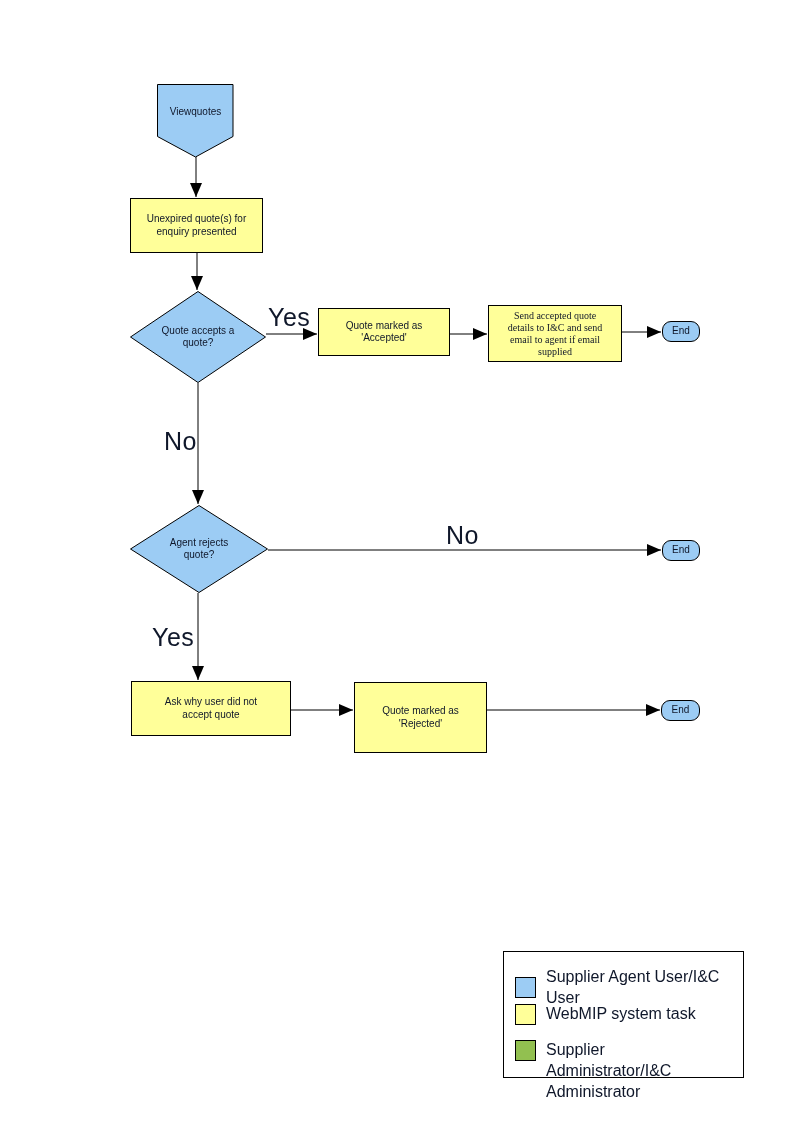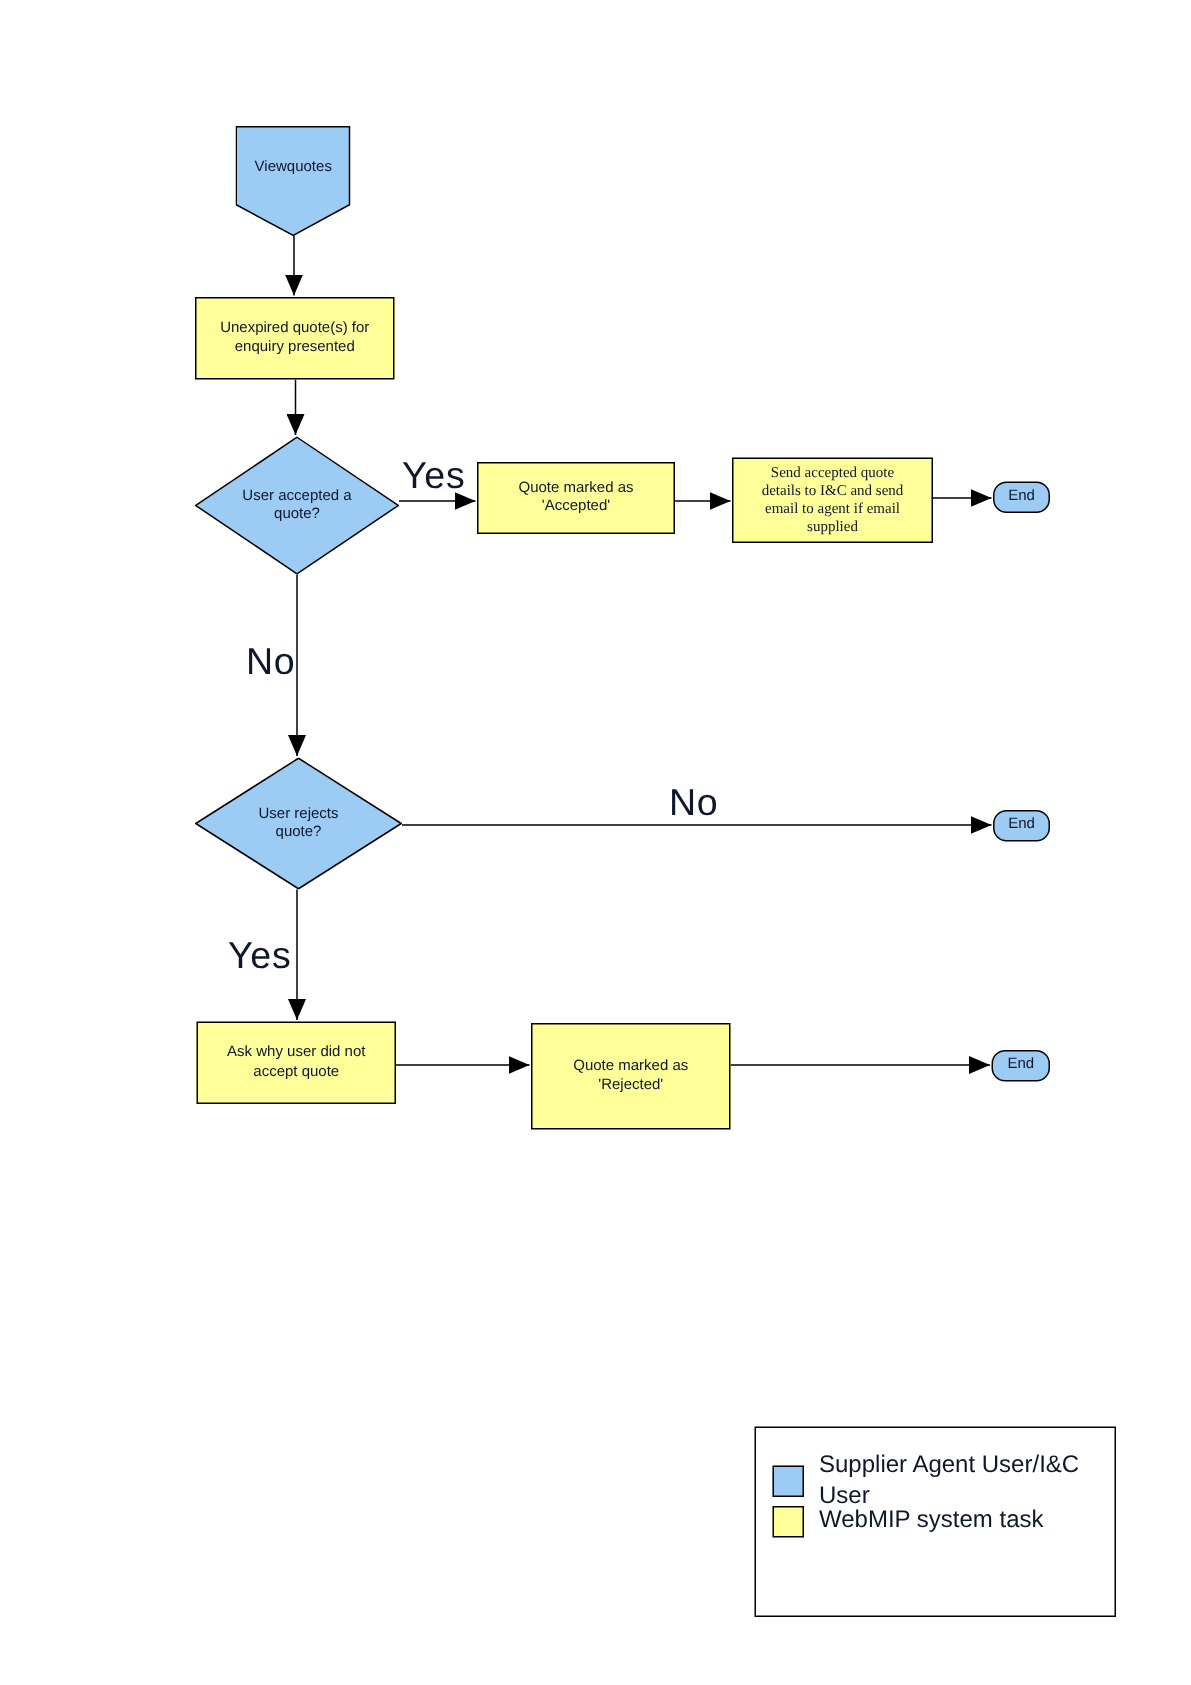--- a/index.html
+++ b/index.html
@@ -55,47 +55,47 @@
   </div>
 
   <div class="node process" style="left: 130px; top: 198px; width: 133px; height: 55px; background-color: rgb(255, 255, 153);">
     <div class="lbl" style="width:120px;">Unexpired quote(s) for enquiry presented</div>
   </div>
 
   <div class="node decision" style="left:130px;top:291px;width:136px;height:92px;">
     <svg class="shape-svg" width="136" height="92" viewBox="0 0 136 92">
       <polygon points="68,0.5 135.5,46 68,91.5 0.5,46" stroke="#000" stroke-width="1" fill="#9CCCF4"></polygon>
     </svg>
-    <div class="lbl">User accepted a quote?</div>
+    <div class="lbl">Quote accepts a quote?</div>
   </div>
 
   <div class="node process" style="left: 318px; top: 308px; width: 132px; height: 48px; background-color: rgb(255, 255, 153);">
     <div class="lbl" style="width:108px;">Quote  marked as 'Accepted'</div>
   </div>
 
   <div class="node process" style="left: 488px; top: 305px; width: 134px; height: 57px; background-color: rgb(255, 255, 153); font-family: Liberation Serif, serif;">
     <div class="lbl" style="width:128px;line-height:1.2;">Send accepted quote details to I&amp;C and send email to agent if email supplied</div>
   </div>
 
   <div class="node end" style="left: 662px; top: 321px; width: 38px; height: 21px; background-color: rgb(156, 204, 244);">
     <div class="lbl">End</div>
   </div>
 
   <div class="node decision" style="left:130px;top:505px;width:138px;height:88px;">
     <svg class="shape-svg" width="138" height="88" viewBox="0 0 138 88">
       <polygon points="69,0.5 137.5,44 69,87.5 0.5,44" stroke="#000" stroke-width="1" fill="#9CCCF4"></polygon>
     </svg>
-    <div class="lbl" style="width:70px;">User rejects quote?</div>
+    <div class="lbl" style="width:70px;">Agent rejects quote?</div>
   </div>
 
   <div class="node end" style="left: 662px; top: 540px; width: 38px; height: 21px; background-color: rgb(156, 204, 244);">
     <div class="lbl">End</div>
   </div>
 
-  <div class="node process" style="left: 131px; top: 681px; width: 133px; height: 55px; background-color: rgb(255, 255, 153); align-items: center;">
+  <div class="node process" style="left: 131px; top: 681px; width: 160px; height: 55px; background-color: rgb(255, 255, 153); align-items: center;">
     <div class="lbl" style="width:115px;">Ask why user did not accept quote</div>
   </div>
 
   <div class="node process" style="left: 354px; top: 682px; width: 133px; height: 71px; background-color: rgb(255, 255, 153);">
     <div class="lbl" style="width:105px;">Quote  marked as 'Rejected'</div>
   </div>
 
   <div class="node end" style="left: 661px; top: 700px; width: 39px; height: 21px; background-color: rgb(156, 204, 244);">
     <div class="lbl">End</div>
   </div>
@@ -107,15 +107,19 @@
 
   <div class="legend">
     <div class="legend-row r1">
       <div class="legend-swatch" style="background-color: rgb(156, 204, 244);"></div>
       <div class="legend-label">Supplier Agent User/I&amp;C User</div>
     </div>
     <div class="legend-row r2">
       <div class="legend-swatch" style="background-color: rgb(255, 255, 153);"></div>
       <div class="legend-label">WebMIP system task</div>
     </div>
+    <div class="legend-row r3">
+      <div class="legend-swatch" style="background-color: rgb(146, 192, 80);"></div>
+      <div class="legend-label" style="width:165px;">Supplier Administrator/I&amp;C Administrator</div>
+    </div>
   </div>
 
 </div>
 
 </body></html>

